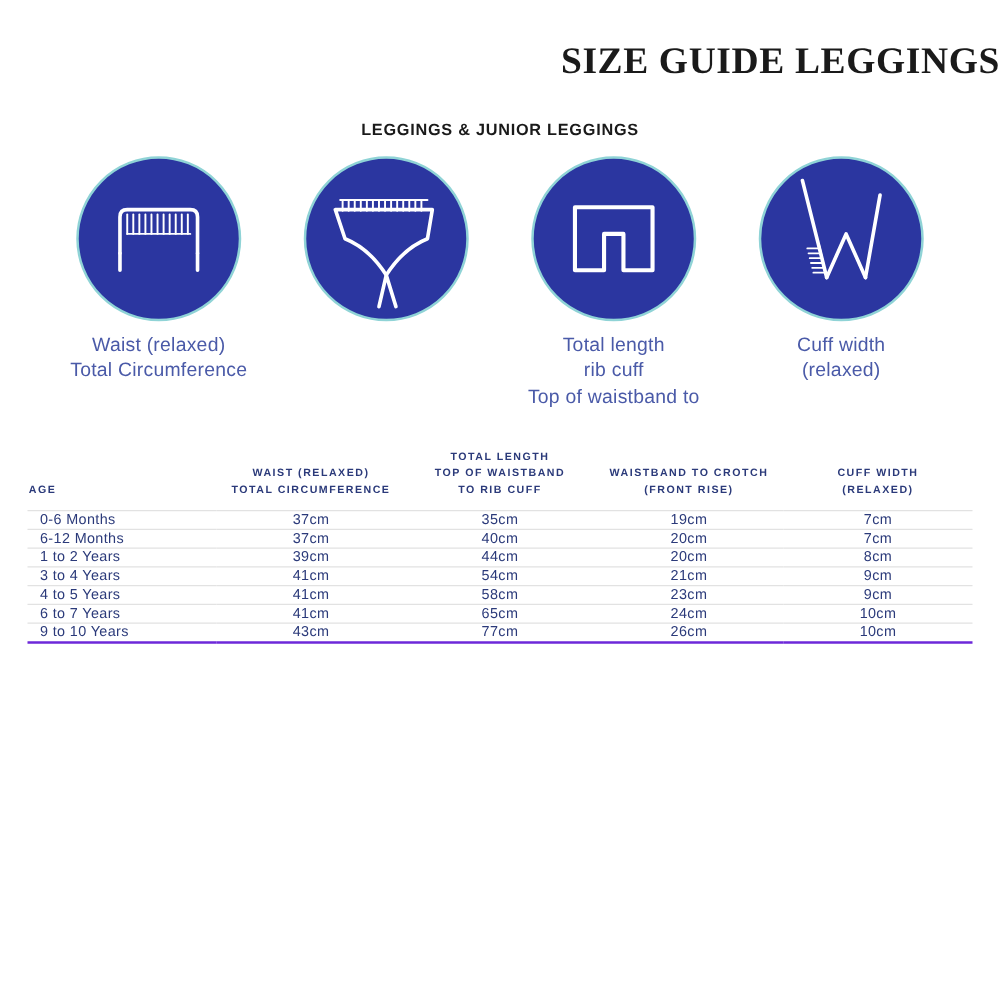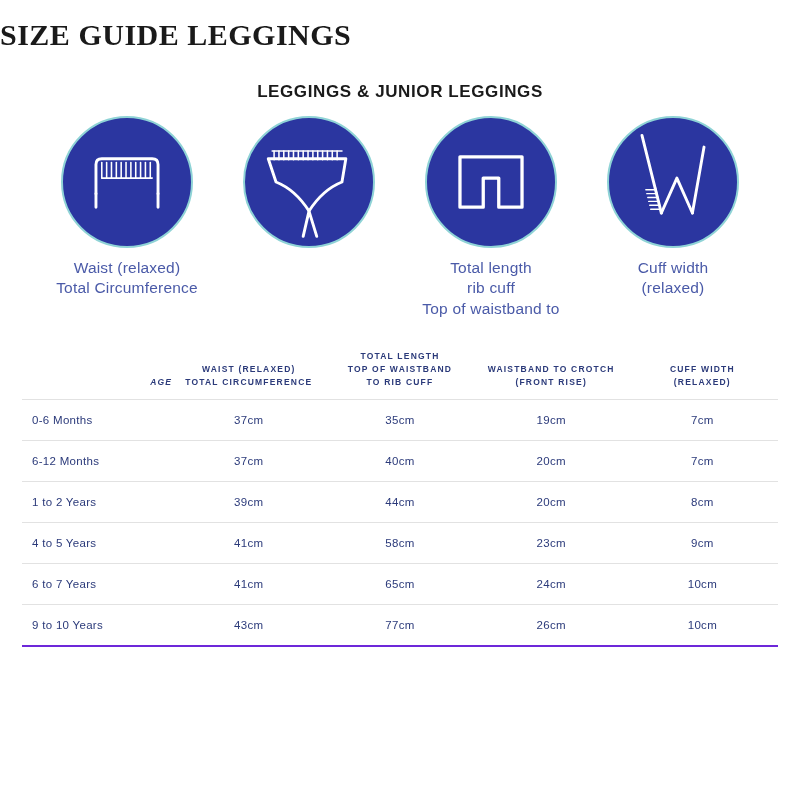--- a/index.html
+++ b/index.html
@@ -17,34 +17,34 @@
 
   .page {
     position: relative;
     width: 800px;
     height: 800px;
     box-sizing: border-box;
   }
 
   
   .main-title {
-    text-align: left;
+    text-align: right;
     font-family: "Liberation Serif", serif;
     font-weight: bold;
     font-size: 30px;
     letter-spacing: 0.5px;
     color: #1a1a1a;
-    margin: 18px 0 0 0;
+    margin: 32px 0 0 0;
   }
 
   .sub-title {
     text-align: center;
     font-family: "Liberation Sans", sans-serif;
     font-weight: bold;
-    font-size: 17px;
+    font-size: 13px;
     letter-spacing: 0.6px;
     color: #1a1a1a;
     margin-top: 30px;
   }
 
   
   .icon-row {
     display: flex;
     justify-content: center;
     align-items: flex-start;
@@ -94,28 +94,27 @@
     font-size: 8.5px;
     font-weight: bold;
     letter-spacing: 1.2px;
     color: #2b3a7a;
     text-align: center;
     vertical-align: bottom;
     padding-bottom: 10px;
     line-height: 1.5;
   }
   table.size-table th.age-col {
-    text-align: right;
-    font-style: italic;
+    text-align: left;
   }
   table.size-table td {
     font-size: 11.5px;
     color: #2b3a7a;
     text-align: center;
-    padding: 14px 0;
+    padding: 1px 0;
     border-top: 1px solid #e2e2e2;
     letter-spacing: 0.3px;
   }
   table.size-table td.age-cell {
     text-align: left;
     padding-left: 10px;
   }
   table.size-table tr:last-child td {
     border-bottom: 2px solid #6d28d9;
   }
@@ -277,20 +276,27 @@
           <td>7cm</td>
         </tr>
         <tr>
           <td class="age-cell">1 to 2 Years</td>
           <td>39cm</td>
           <td>44cm</td>
           <td>20cm</td>
           <td>8cm</td>
         </tr>
         <tr>
+          <td class="age-cell">3 to 4 Years</td>
+          <td>41cm</td>
+          <td>54cm</td>
+          <td>21cm</td>
+          <td>9cm</td>
+        </tr>
+        <tr>
           <td class="age-cell">4 to 5 Years</td>
           <td>41cm</td>
           <td>58cm</td>
           <td>23cm</td>
           <td>9cm</td>
         </tr>
         <tr>
           <td class="age-cell">6 to 7 Years</td>
           <td>41cm</td>
           <td>65cm</td>

